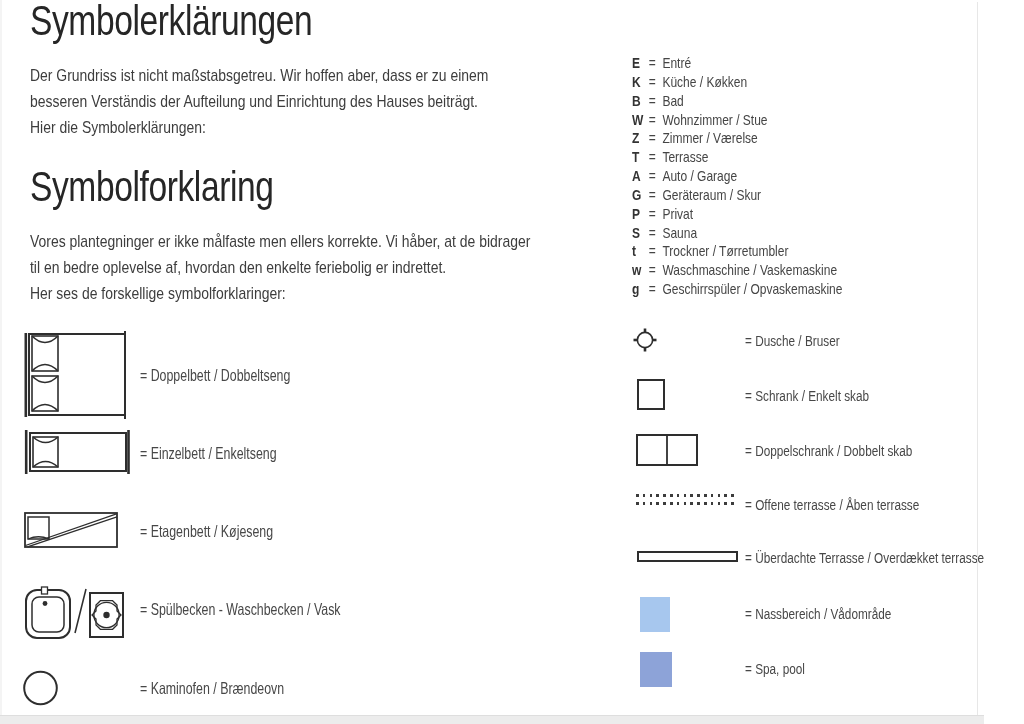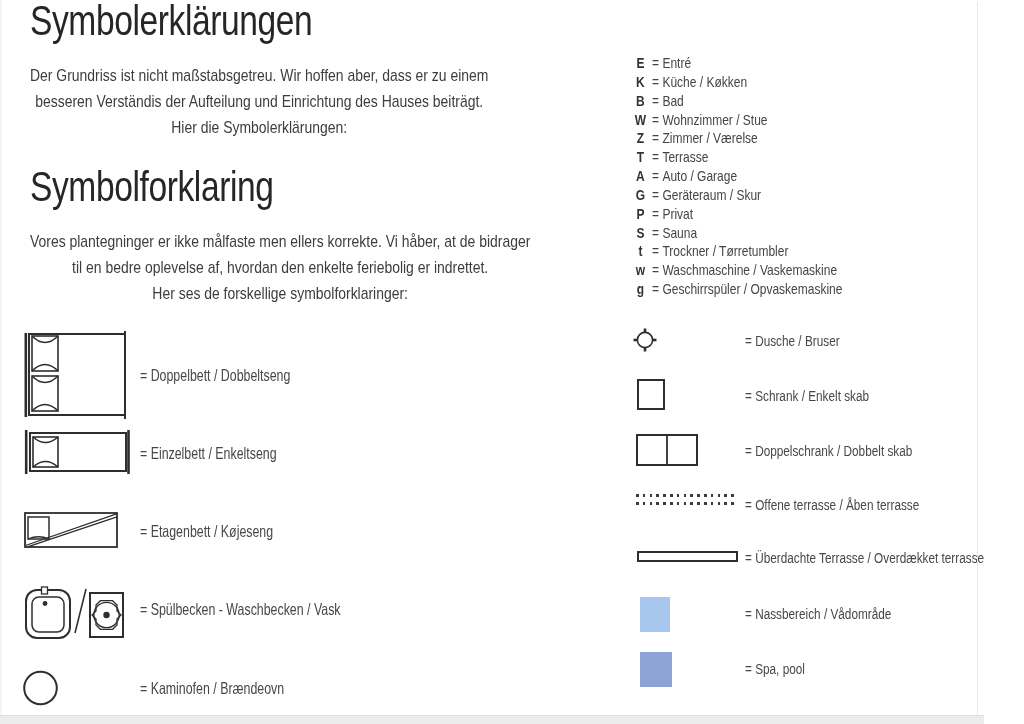--- a/index.html
+++ b/index.html
@@ -1,19 +1,19 @@
 <!DOCTYPE html>
 <html><head>
 <meta charset="utf-8">
 <title>Symbolerklärungen</title>
 <style>
   html,body{margin:0;padding:0;background:#ffffff;}
   .page{
     position:relative; width:984px; height:724px; overflow:hidden;
-    background:#ffffff; font-family:"Liberation Sans","DejaVu Sans",sans-serif;text-align:center;
+    background:#ffffff; font-family:"Liberation Sans","DejaVu Sans",sans-serif;
   }
   
   .edge-bottom{position:absolute;left:0;right:0;bottom:0;height:8px;background:#ececec;border-top:1px solid #dedede;}
   .edge-right{position:absolute;top:2px;bottom:8px;right:6px;width:1px;background:#e7e7e7;}
   .edge-left{position:absolute;left:0;top:0;bottom:8px;width:2px;background:#f4f4f4;}
 
   .h1{position:absolute;left:30px;margin:0;font-size:43px;font-weight:400;color:#262626;
       transform:scaleX(0.78);transform-origin:0 0;letter-spacing:-0.5px;line-height:1.12;white-space:nowrap;}
   .para{position:absolute;left:30px;margin:0;font-size:17px;line-height:26px;color:#3d3d3d;
       transform:scaleX(0.82);transform-origin:0 0;white-space:pre-line;}

